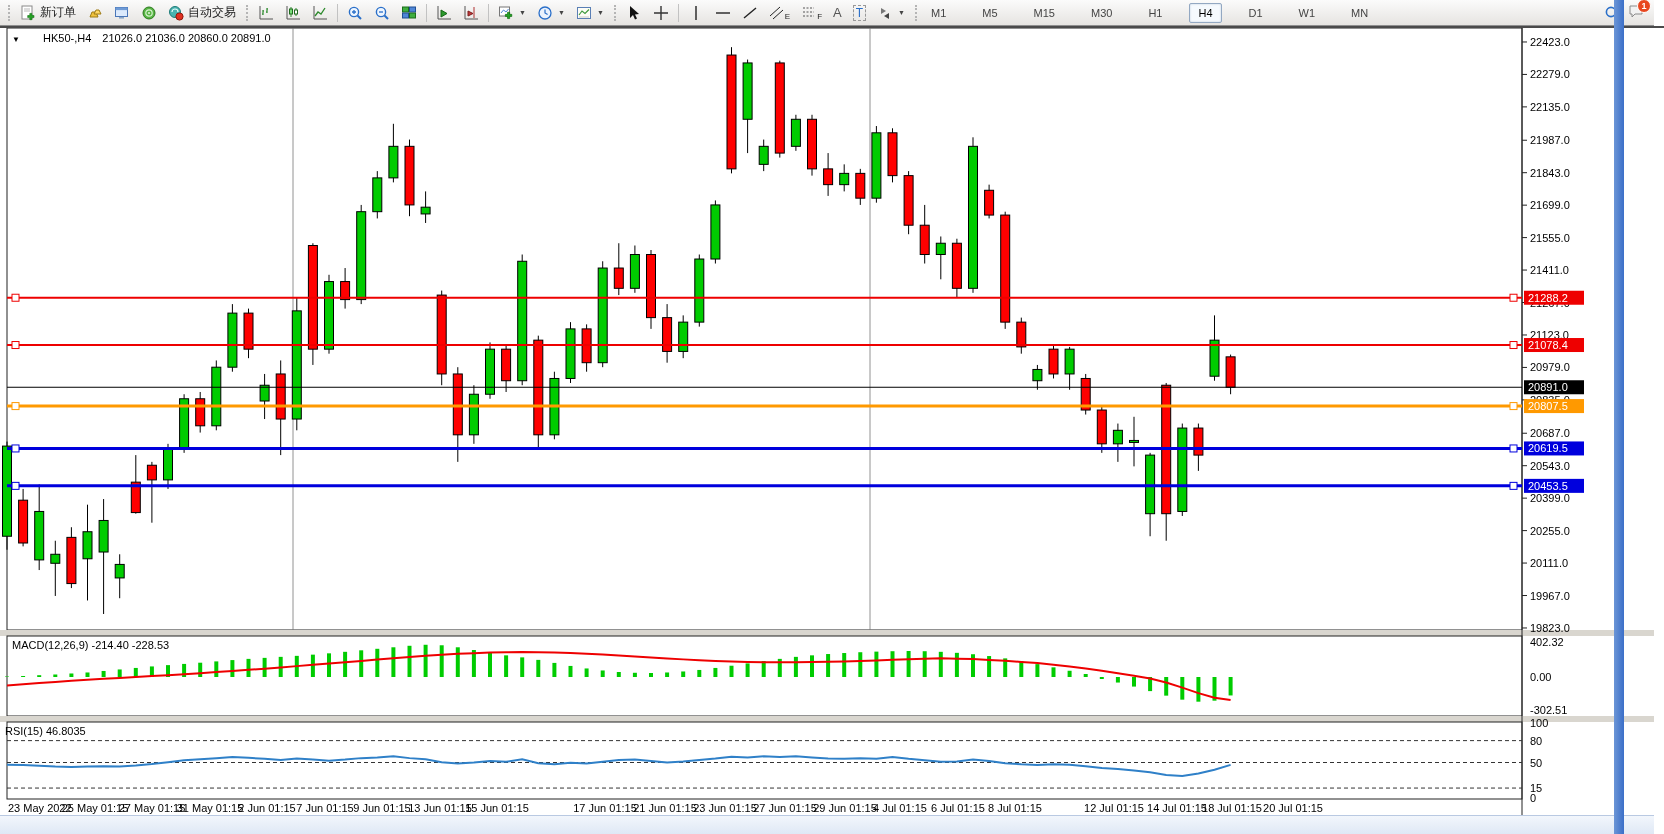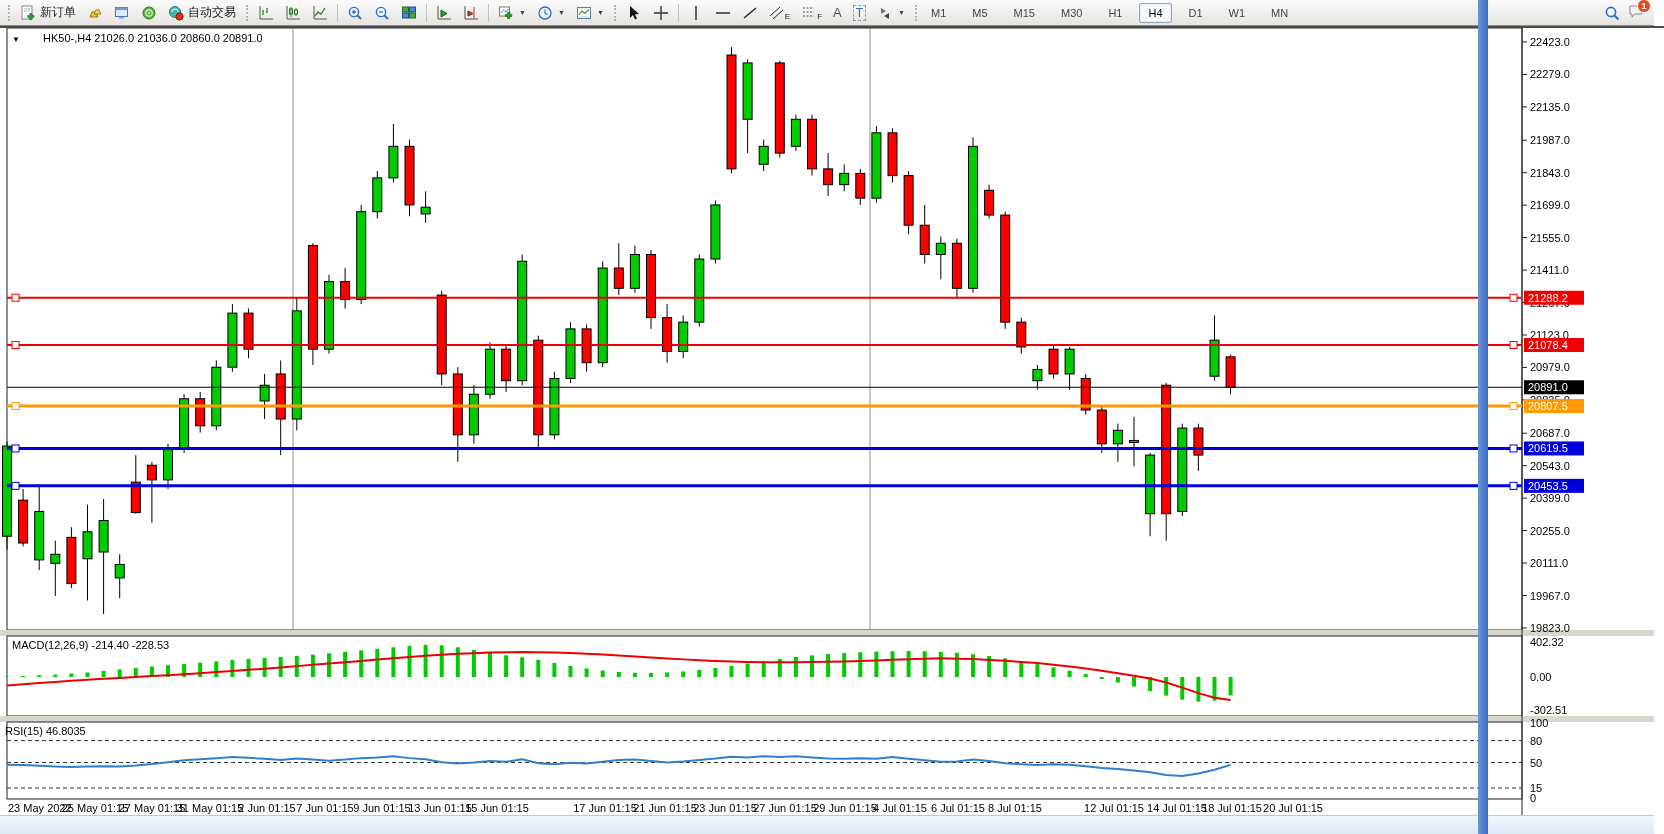--- a/index.html
+++ b/index.html
@@ -1,18 +1,18 @@
 <!DOCTYPE html>
 <html><head>
 <meta charset="utf-8">
 <style>
   * { box-sizing: border-box; margin:0; padding:0; }
   html,body { width:1664px; height:834px; overflow:hidden; }
   body { font-family:"Liberation Sans","DejaVu Sans",sans-serif; background:#fff; }
-  .app { position:relative; width:1488px; height:834px; background:#000000; }
+  .app { position:relative; width:1624px; height:834px; background:#000000; }
 
   
   .toolbar {
     position:absolute; top:0; left:0; width:1654px; height:26px;
     background:linear-gradient(#fbfbfb,#e6e4e1);
     border-bottom:1px solid #8e8e8e;
     display:flex; align-items:center; padding:0 4px; gap:1px;
   }
   .tbtn { display:flex; align-items:center; gap:4px; padding:2px 4px; border:1px solid transparent; border-radius:2px; font-size:12px; color:#222; cursor:default; }
   .grip { border-left:2px dotted #b5b5b5; height:16px; margin:0 4px; }
@@ -228,21 +228,21 @@
     <div class="tbtn">
       <svg class="ico" viewBox="0 0 16 16">
         <polygon points="4,3 9,6 4,9" fill="#777"></polygon>
         <polygon points="12,8 12,14 7,11" fill="#444"></polygon>
       </svg>
       <span class="dd">▼</span>
     </div>
 
     <span class="grip"></span>
 
-    <div id="tf-group" style="display:flex;align-items:flex-end;gap:8px">
+    <div id="tf-group" style="display:flex;align-items:flex-end;gap:18px">
         <div class="tfbtn">M1</div>
         <div class="tfbtn">M5</div>
         <div class="tfbtn">M15</div>
         <div class="tfbtn">M30</div>
         <div class="tfbtn">H1</div>
         <div class="tfbtn active">H4</div>
         <div class="tfbtn">D1</div>
         <div class="tfbtn">W1</div>
         <div class="tfbtn">MN</div>
       </div>
@@ -601,21 +601,21 @@
         <text x="1015" y="784" font-size="11" fill="#000" font-family="Liberation Sans, DejaVu Sans, sans-serif" text-anchor="middle">8 Jul 01:15</text>
         <text x="1114" y="784" font-size="11" fill="#000" font-family="Liberation Sans, DejaVu Sans, sans-serif" text-anchor="middle">12 Jul 01:15</text>
         <text x="1177" y="784" font-size="11" fill="#000" font-family="Liberation Sans, DejaVu Sans, sans-serif" text-anchor="middle">14 Jul 01:15</text>
         <text x="1232" y="784" font-size="11" fill="#000" font-family="Liberation Sans, DejaVu Sans, sans-serif" text-anchor="middle">18 Jul 01:15</text>
         <text x="1293" y="784" font-size="11" fill="#000" font-family="Liberation Sans, DejaVu Sans, sans-serif" text-anchor="middle">20 Jul 01:15</text>
       </svg>
 
     <div class="paneheader" style="left:12px; top:4px">
       <span style="font-size:8px">▼</span>
       <span style="margin-left:20px">HK50-,H4</span>
-      <span style="">21026.0 21036.0 20860.0 20891.0</span>
+      <span style="margin-left:8px">21026.0 21036.0 20860.0 20891.0</span>
     </div>
     <div class="paneheader" style="left:12px; top:611px">MACD(12,26,9) -214.40 -228.53</div>
     <div class="paneheader" style="left:5px; top:697px">RSI(15) 46.8035</div>
   </div>
 
   <div class="statusbar"></div>
   <div class="rightstrip"></div>
 </div>
 
 </body></html>

